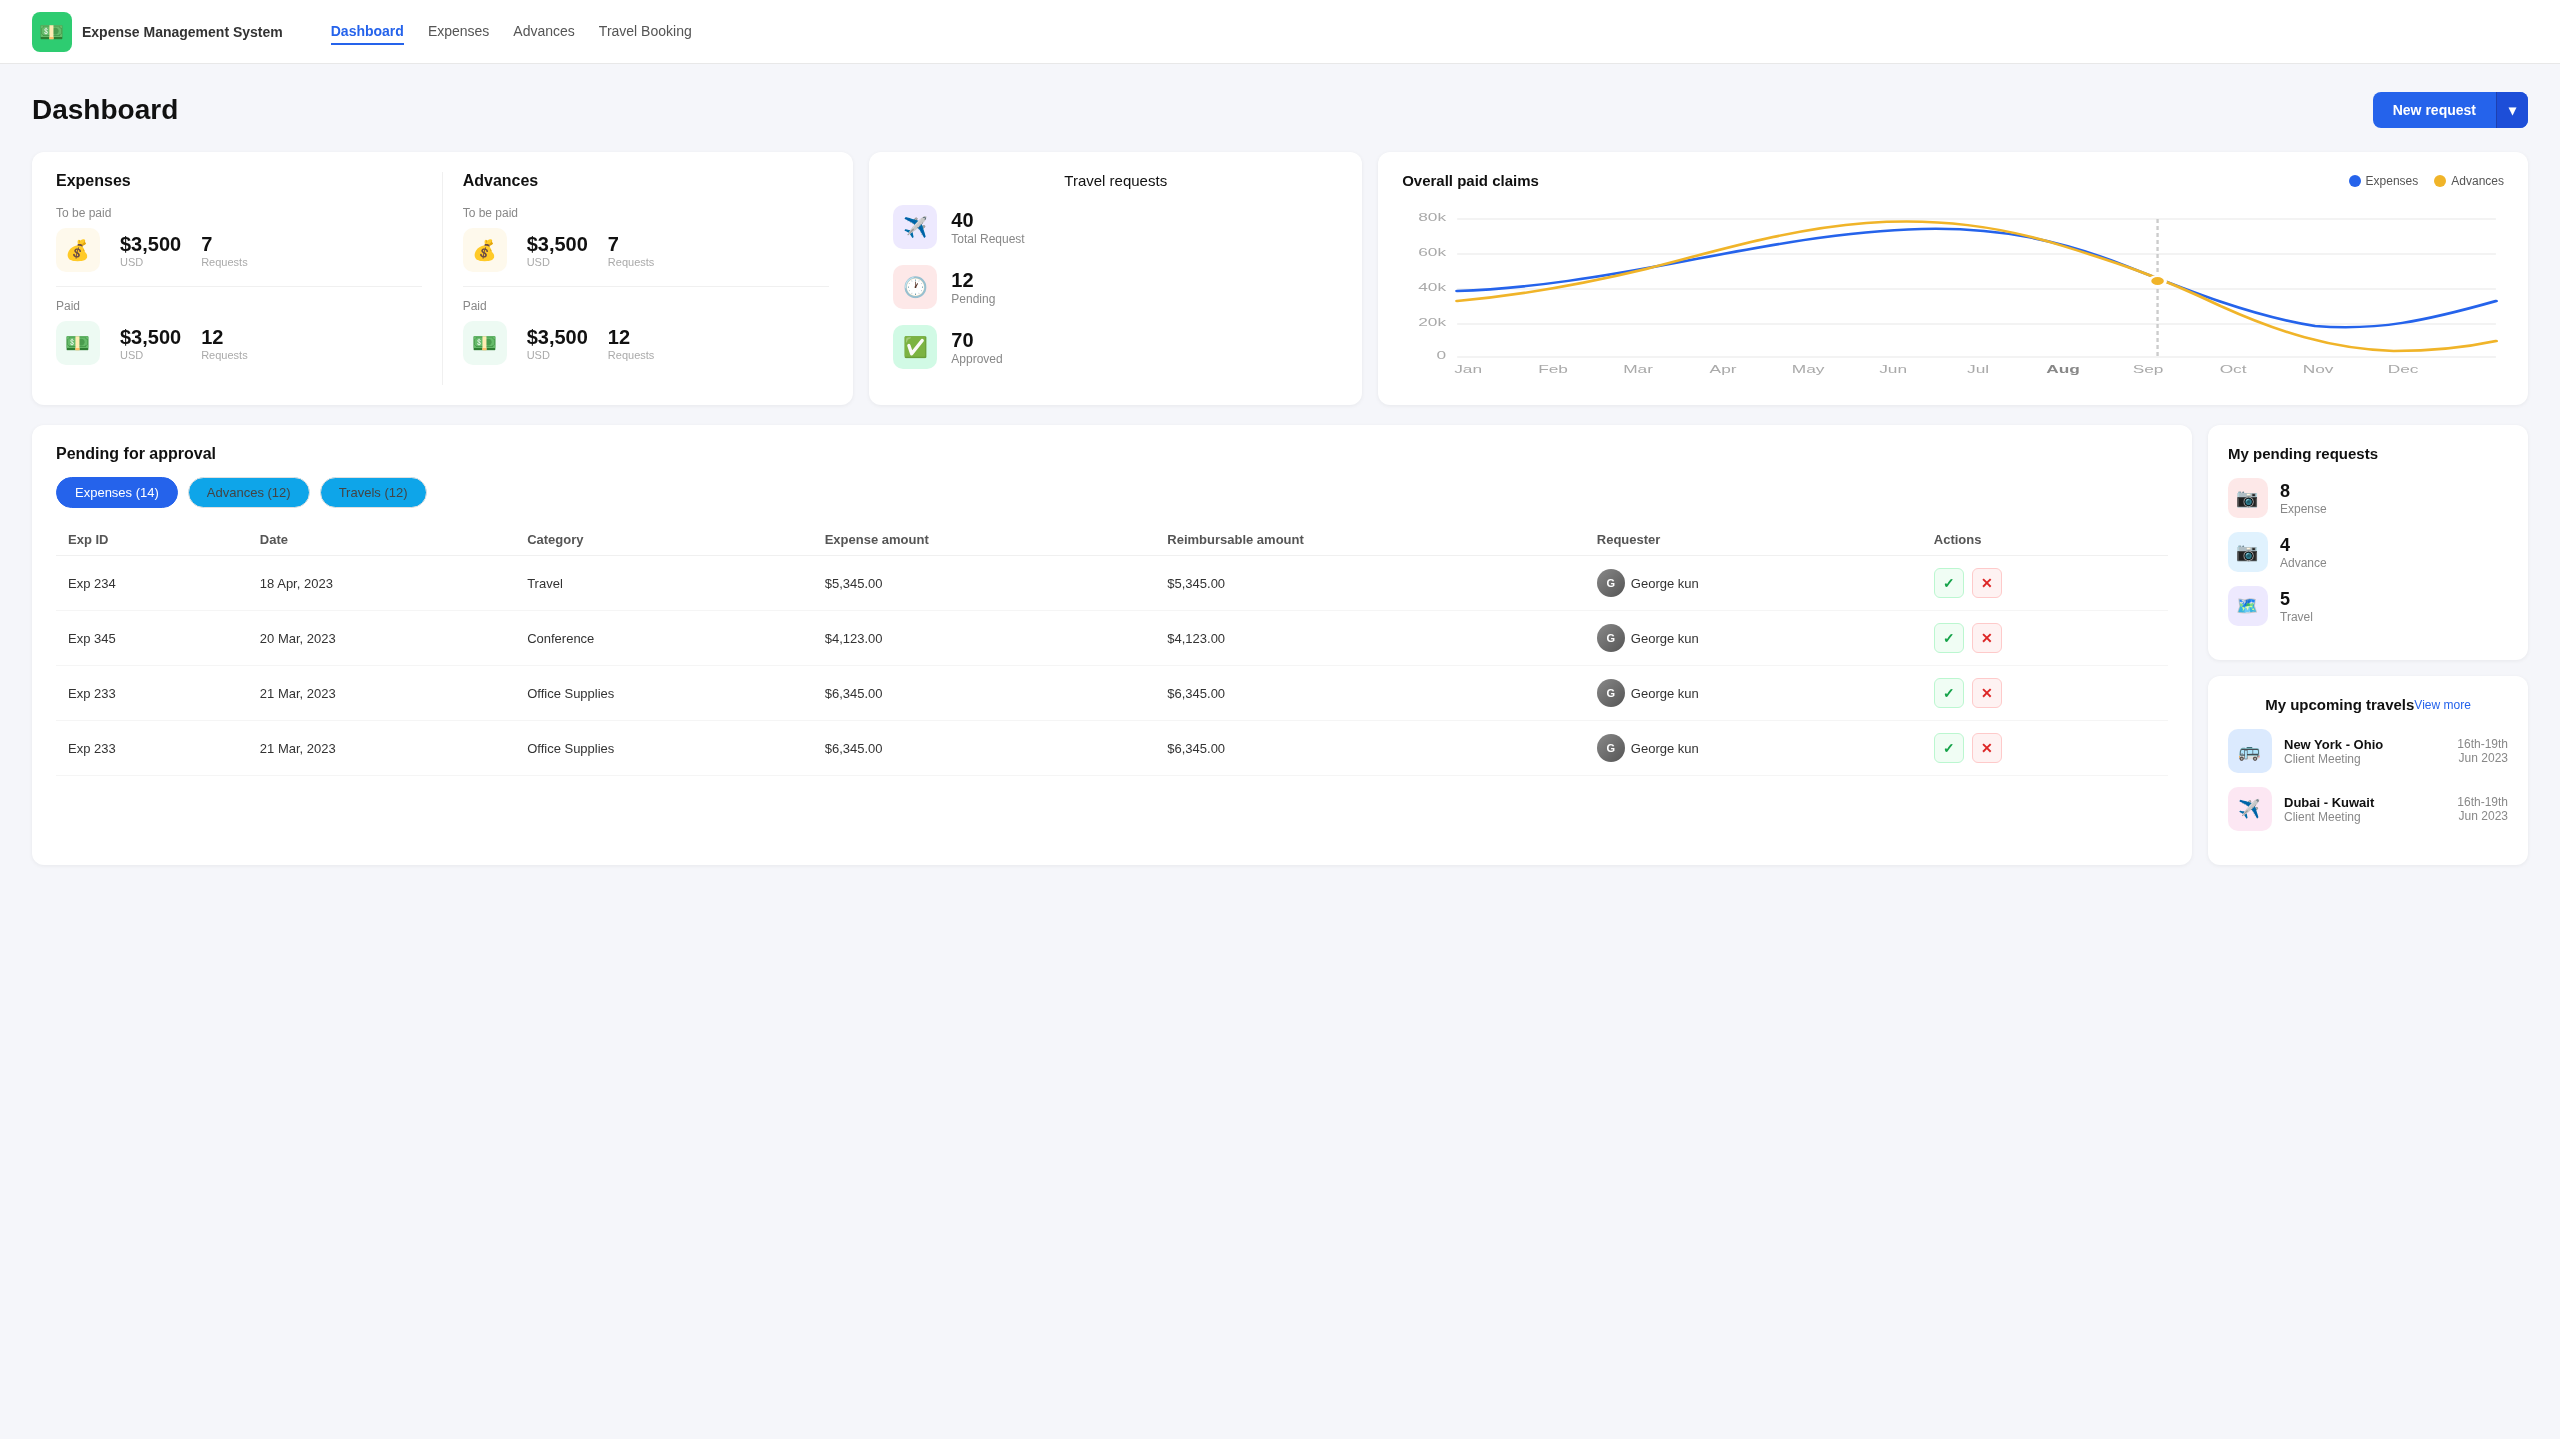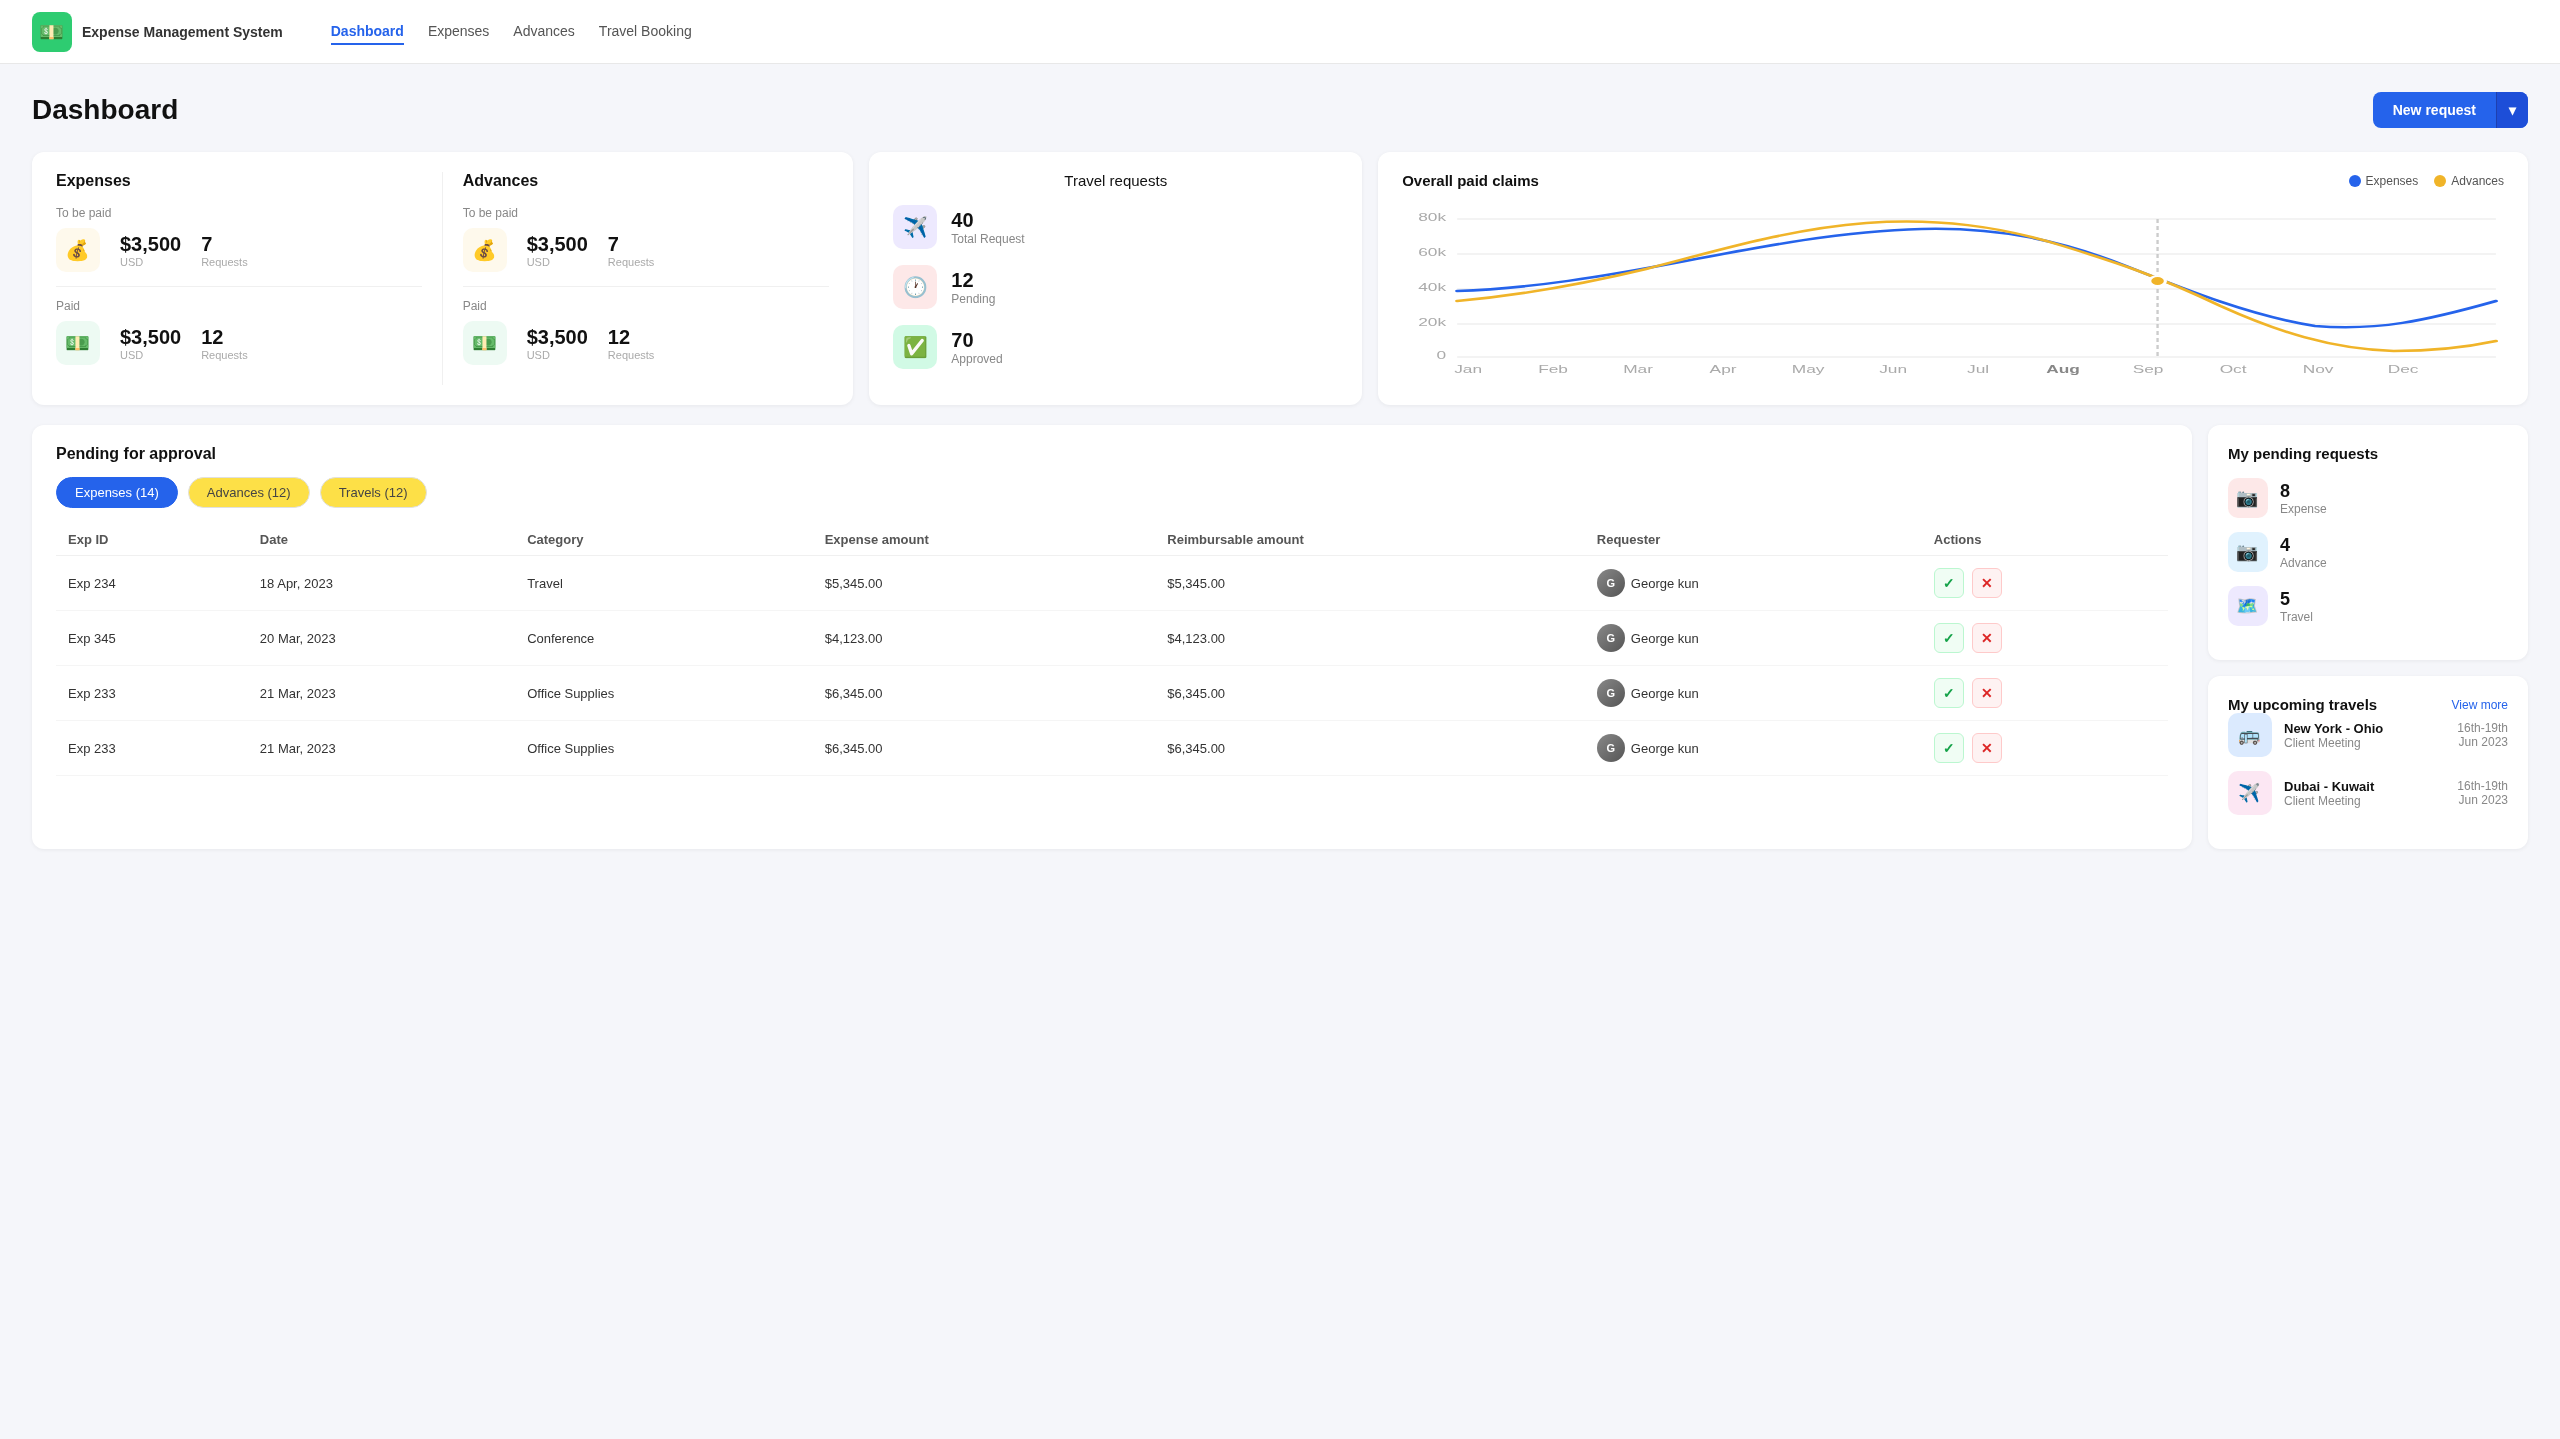--- a/index.html
+++ b/index.html
@@ -61,21 +61,21 @@
     .legend-dot { width: 12px; height: 12px; border-radius: 50%; display: inline-block; margin-right: 5px; }
     .legend-item { display: flex; align-items: center; font-size: 12px; color: #555; }
 
     
     .bottom-row { display: grid; grid-template-columns: 1fr 320px; gap: 16px; }
 
     
     .pending-card { background: #fff; border-radius: 12px; padding: 20px 24px; box-shadow: 0 1px 4px rgba(0,0,0,0.06); }
     .pending-title { font-size: 16px; font-weight: 700; margin-bottom: 14px; color: #111; }
     .tab-row { display: flex; gap: 10px; margin-bottom: 16px; }
-    .tab-btn { padding: 7px 18px; border-radius: 20px; border: 1.5px solid #e0e0e0; background: #fde047; cursor: pointer; font-size: 13px; font-weight: 500; color: #444; }
+    .tab-btn { padding: 7px 18px; border-radius: 20px; border: 1.5px solid #e0e0e0; background: #0ea5e9; cursor: pointer; font-size: 13px; font-weight: 500; color: #444; }
     .tab-btn.active { background: #2563eb; color: #fff; border-color: #2563eb; }
     table { width: 100%; border-collapse: collapse; }
     th { text-align: left; font-size: 13px; font-weight: 600; color: #555; padding: 8px 12px; border-bottom: 1.5px solid #f0f0f0; }
     td { padding: 12px 12px; font-size: 13px; color: #333; border-bottom: 1px solid #f5f5f5; }
     .action-btns { display: flex; gap: 8px; }
     .action-btn { width: 30px; height: 30px; border-radius: 6px; border: 1.5px solid; display: flex; align-items: center; justify-content: center; cursor: pointer; font-size: 14px; font-weight: bold; }
     .action-btn.approve { border-color: #bbf7d0; color: #16a34a; background: #f0fdf4; }
     .action-btn.reject { border-color: #fecaca; color: #dc2626; background: #fef2f2; }
     .avatar { width: 28px; height: 28px; border-radius: 50%; background: #888; display: inline-block; margin-right: 6px; vertical-align: middle; overflow: hidden; }
     .requester-cell { display: flex; align-items: center; }
@@ -86,21 +86,21 @@
     .pending-requests-title { font-size: 15px; font-weight: 700; margin-bottom: 16px; color: #111; }
     .pending-req-item { display: flex; align-items: center; gap: 12px; margin-bottom: 14px; }
     .pending-icon { width: 40px; height: 40px; border-radius: 10px; display: flex; align-items: center; justify-content: center; font-size: 18px; }
     .pending-icon.pink-bg { background: #fde8e8; }
     .pending-icon.light-blue-bg { background: #e0f2fe; }
     .pending-icon.purple-bg { background: #ede9fe; }
     .pending-count { font-size: 18px; font-weight: 700; color: #111; }
     .pending-type { font-size: 12px; color: #888; }
 
     .upcoming-card { background: #fff; border-radius: 12px; padding: 20px; box-shadow: 0 1px 4px rgba(0,0,0,0.06); }
-    .upcoming-header { display: flex; align-items: center; justify-content: space-between; margin-bottom: 0; }
+    .upcoming-header { display: flex; align-items: center; justify-content: center; margin-bottom: 16px; }
     .upcoming-title { font-size: 15px; font-weight: 700; color: #111; }
     .view-more { font-size: 12px; color: #2563eb; cursor: pointer; text-decoration: none; }
     .travel-upcoming-item { display: flex; align-items: center; gap: 12px; margin-bottom: 14px; }
     .travel-upcoming-icon { width: 44px; height: 44px; border-radius: 10px; display: flex; align-items: center; justify-content: center; font-size: 18px; }
     .travel-upcoming-icon.blue-bg { background: #dbeafe; }
     .travel-upcoming-icon.pink-bg2 { background: #fce7f3; }
     .travel-route { font-size: 13px; font-weight: 700; color: #111; }
     .travel-meeting { font-size: 12px; color: #888; }
     .travel-dates { font-size: 12px; color: #888; text-align: right; }
 

